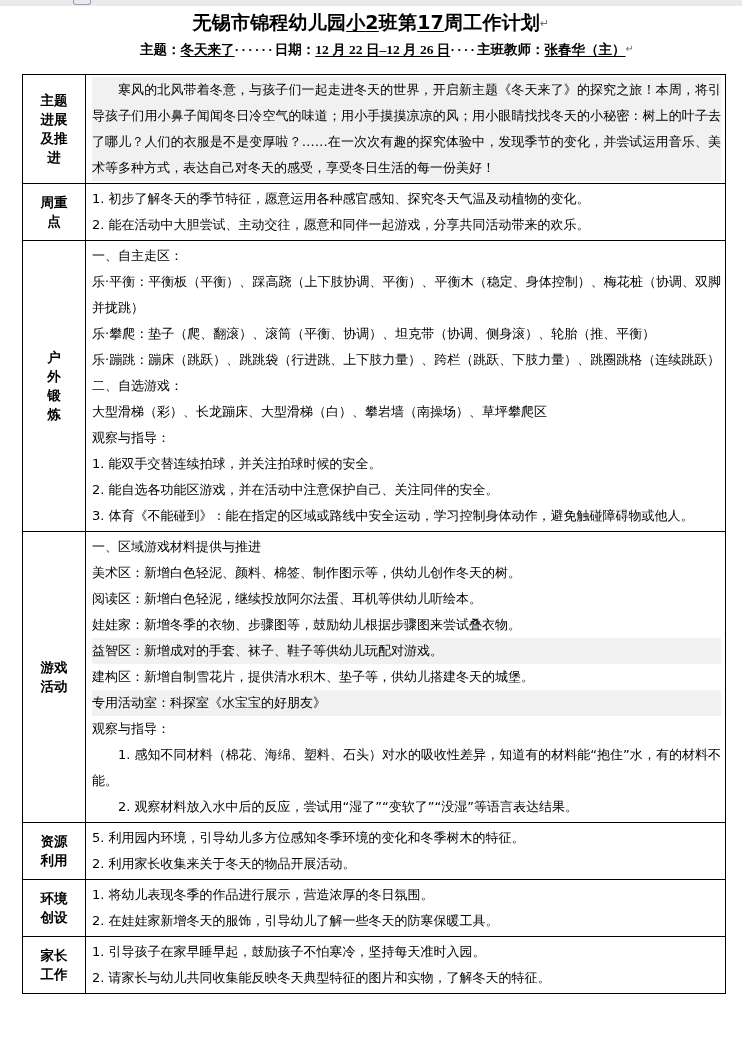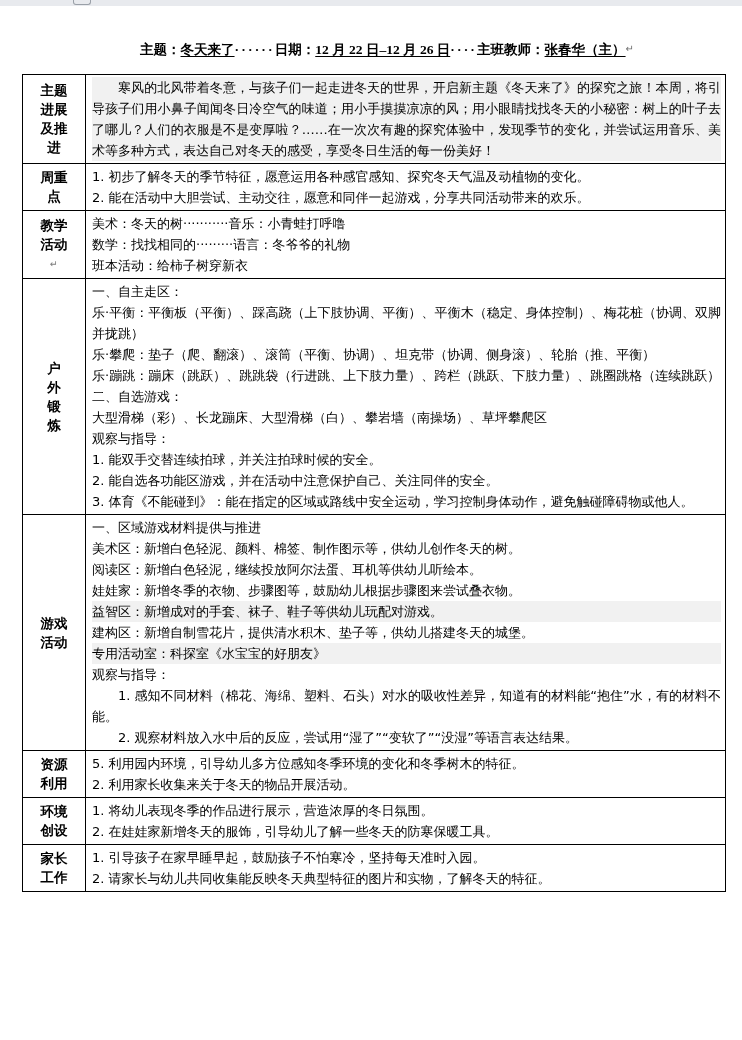--- a/index.html
+++ b/index.html
@@ -106,21 +106,21 @@
     width: 58px;
     text-align: center;
     font-weight: bold;
     font-size: 13.5px;
     font-family: "DejaVu Sans", "Liberation Sans", sans-serif;
     line-height: 19px;
     padding: 2px 2px;
   }
   .plan-table td.body {
     font-size: 13px;
-    line-height: 21px;
+    line-height: 26px;
     font-family: "DejaVu Sans", "Liberation Sans", sans-serif;
     padding: 2px 4px 2px 6px;
     text-align: justify;
     vertical-align: top;
     margin-left: 12px;
   }
   .label-stack span { display: block; }
   .pmark {
     font-size: 9.5px;
     color: #7d7d7d;
@@ -131,20 +131,23 @@
   .shade { background: #f1f1f1; }
 </style>
 </head>
 <body>
 
 <div class="page">
 
   <div class="top-strip"></div>
   <div class="top-tab"></div>
 
+  <div class="doc-title">
+    <span>无锡市锦程幼儿园</span><span class="ul">小</span><span class="ul">2</span><span>班</span><span>第</span><span class="ul">17</span><span>周工作计划</span><span class="pilcrow">↵</span>
+  </div>
 
   <div class="doc-sub">
     <span>主题：</span><span class="ul">冬天来了</span><span class="dots">······</span><span>日期：</span><span class="ul">12 月 22 日–12 月 26 日</span><span class="dots">····</span><span>主班教师：</span><span class="ul">张春华（主）</span><span class="pilcrow">↵</span>
   </div>
 
   <table class="plan-table">
     <tbody>
 
       <tr>
         <td class="label">
@@ -167,34 +170,20 @@
             <span>点</span>
           </div>
         </td>
         <td class="body">
           <span class="ln">1. 初步了解冬天的季节特征，愿意运用各种感官感知、探究冬天气温及动植物的变化。</span>
           <span class="ln">2. 能在活动中大胆尝试、主动交往，愿意和同伴一起游戏，分享共同活动带来的欢乐。</span>
         </td>
       </tr>
 
 
-      <tr>
-        <td class="label">
-          <div class="label-stack">
-            <span>教学</span>
-            <span>活动</span>
-            <span class="pmark">↵</span>
-          </div>
-        </td>
-        <td class="body">
-          <span class="ln">美术：冬天的树···········音乐：小青蛙打呼噜</span>
-          <span class="ln">数学：找找相同的·········语言：冬爷爷的礼物</span>
-          <span class="ln">班本活动：给柿子树穿新衣</span>
-        </td>
-      </tr>
 
       <tr>
         <td class="label">
           <div class="label-stack">
             <span>户</span>
             <span>外</span>
             <span>锻</span>
             <span>炼</span>
           </div>
         </td>

